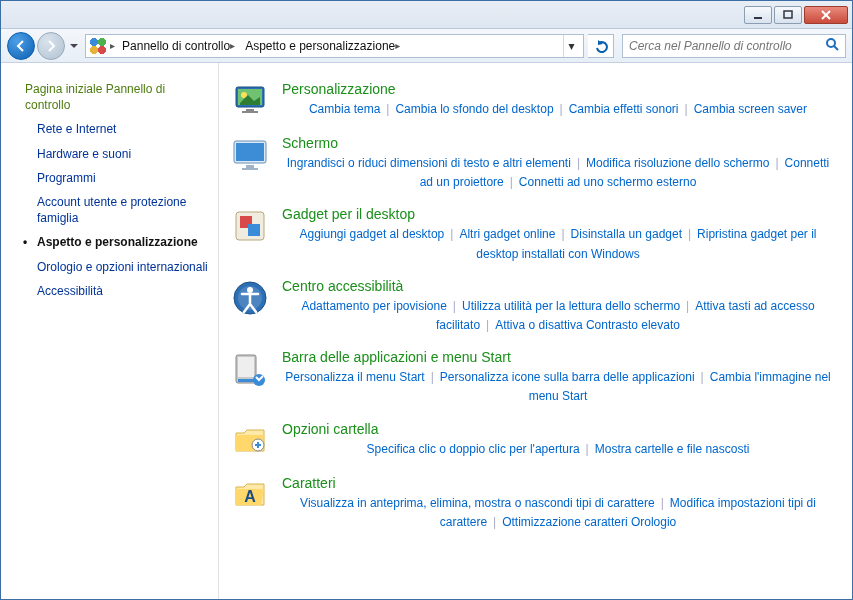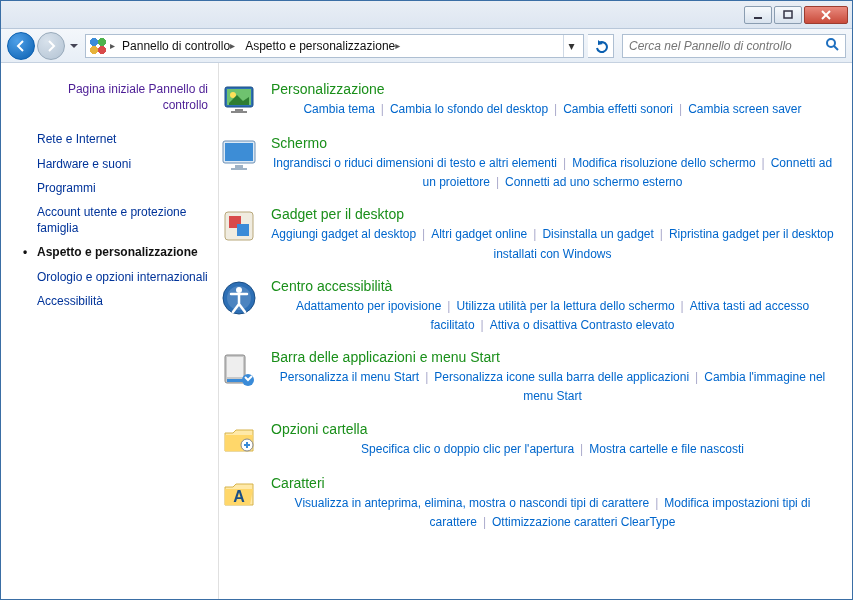--- a/index.html
+++ b/index.html
@@ -32,27 +32,27 @@
 .searchbox .sicon { color:#1e6fbf; }
 .cp-icon { width:16px; height:16px; display:inline-block; background:
  radial-gradient(circle 4px at 4px 4px,#3a8bd8 98%,transparent),
  radial-gradient(circle 4px at 12px 4px,#4db24d 98%,transparent),
  radial-gradient(circle 4px at 4px 12px,#e6b23a 98%,transparent),
  radial-gradient(circle 4px at 12px 12px,#d84a4a 98%,transparent); border-radius:2px;}
 
 
 .body { flex:1; display:flex; overflow:hidden; }
 .sidebar { width:217px; background:#fff; padding:18px 10px 10px 24px; font-size:12px; }
-.sidebar .home { color:#4c1d95; margin-bottom:14px; line-height:1.35; cursor:pointer;text-align:right; }
+.sidebar .home { color:#4d7c0f; margin-bottom:4px; line-height:1.35; cursor:pointer; }
 .sidebar ul { list-style:none; }
 .sidebar li { color:#003399; padding:4px 0 4px 12px; line-height:1.35; cursor:pointer; position:relative; }
 .sidebar li.active { color:#111; font-weight:bold; }
 .sidebar li.active::before { content:"•"; position:absolute; left:-2px; color:#111; }
 
-.content { flex:1; border-left:1px solid #e0e0e0; padding:18px 18px 18px 0; overflow-y:auto; font-size:12px; }
+.content { flex:1; border-left:1px solid #e0e0e0; padding:18px 18px 18px 11px; overflow-y:auto; font-size:12px; }
 .cat { display:flex; gap:12px; margin-bottom:14px; align-items:flex-start; }
 .cat .icon { width:40px; height:40px; flex-shrink:0; display:flex; align-items:center; justify-content:center; }
 .cat .icon svg { display:block; }
 .cat .info { flex:1; }
 .cat h3 { color:#1a8f1a; font-size:14px; font-weight:normal; margin-bottom:3px; cursor:pointer; }
 .tasks { line-height:1.6;text-align:center; }
 .tasks a { color:#0066cc; text-decoration:none; cursor:pointer; }
 .tasks .divider { color:#aac; margin:0 6px; }
 </style>
 </head>
@@ -234,19 +234,19 @@
         <div class="cat">
           <div class="icon">
             <svg width="40" height="40">
               <path d="M6 12 L14 12 L17 9 L34 9 L34 30 L6 30 Z" fill="#ffe9a8" stroke="#d6b34a"></path>
               <path d="M6 14 L34 14 L31 30 L6 30 Z" fill="#ffd76a"></path>
               <text x="20" y="27" font-size="16" font-family="Georgia" fill="#1a4e85" text-anchor="middle" font-weight="bold">A</text>
             </svg>
           </div>
           <div class="info">
             <h3>Caratteri</h3>
-            <div class="tasks"><a>Visualizza in anteprima, elimina, mostra o nascondi tipi di carattere</a><span class="divider">|</span><a>Modifica impostazioni tipi di carattere</a><span class="divider">|</span><a>Ottimizzazione caratteri ClearType</a></div>
+            <div class="tasks"><a>Visualizza in anteprima, elimina, mostra o nascondi tipi di carattere</a><span class="divider">|</span><a>Modifica impostazioni tipi di carattere</a><span class="divider">|</span><a>Ottimizzazione caratteri Orologio</a></div>
           </div>
         </div>
       </div>
   </div>
 
 </div>
 
 </body></html>

